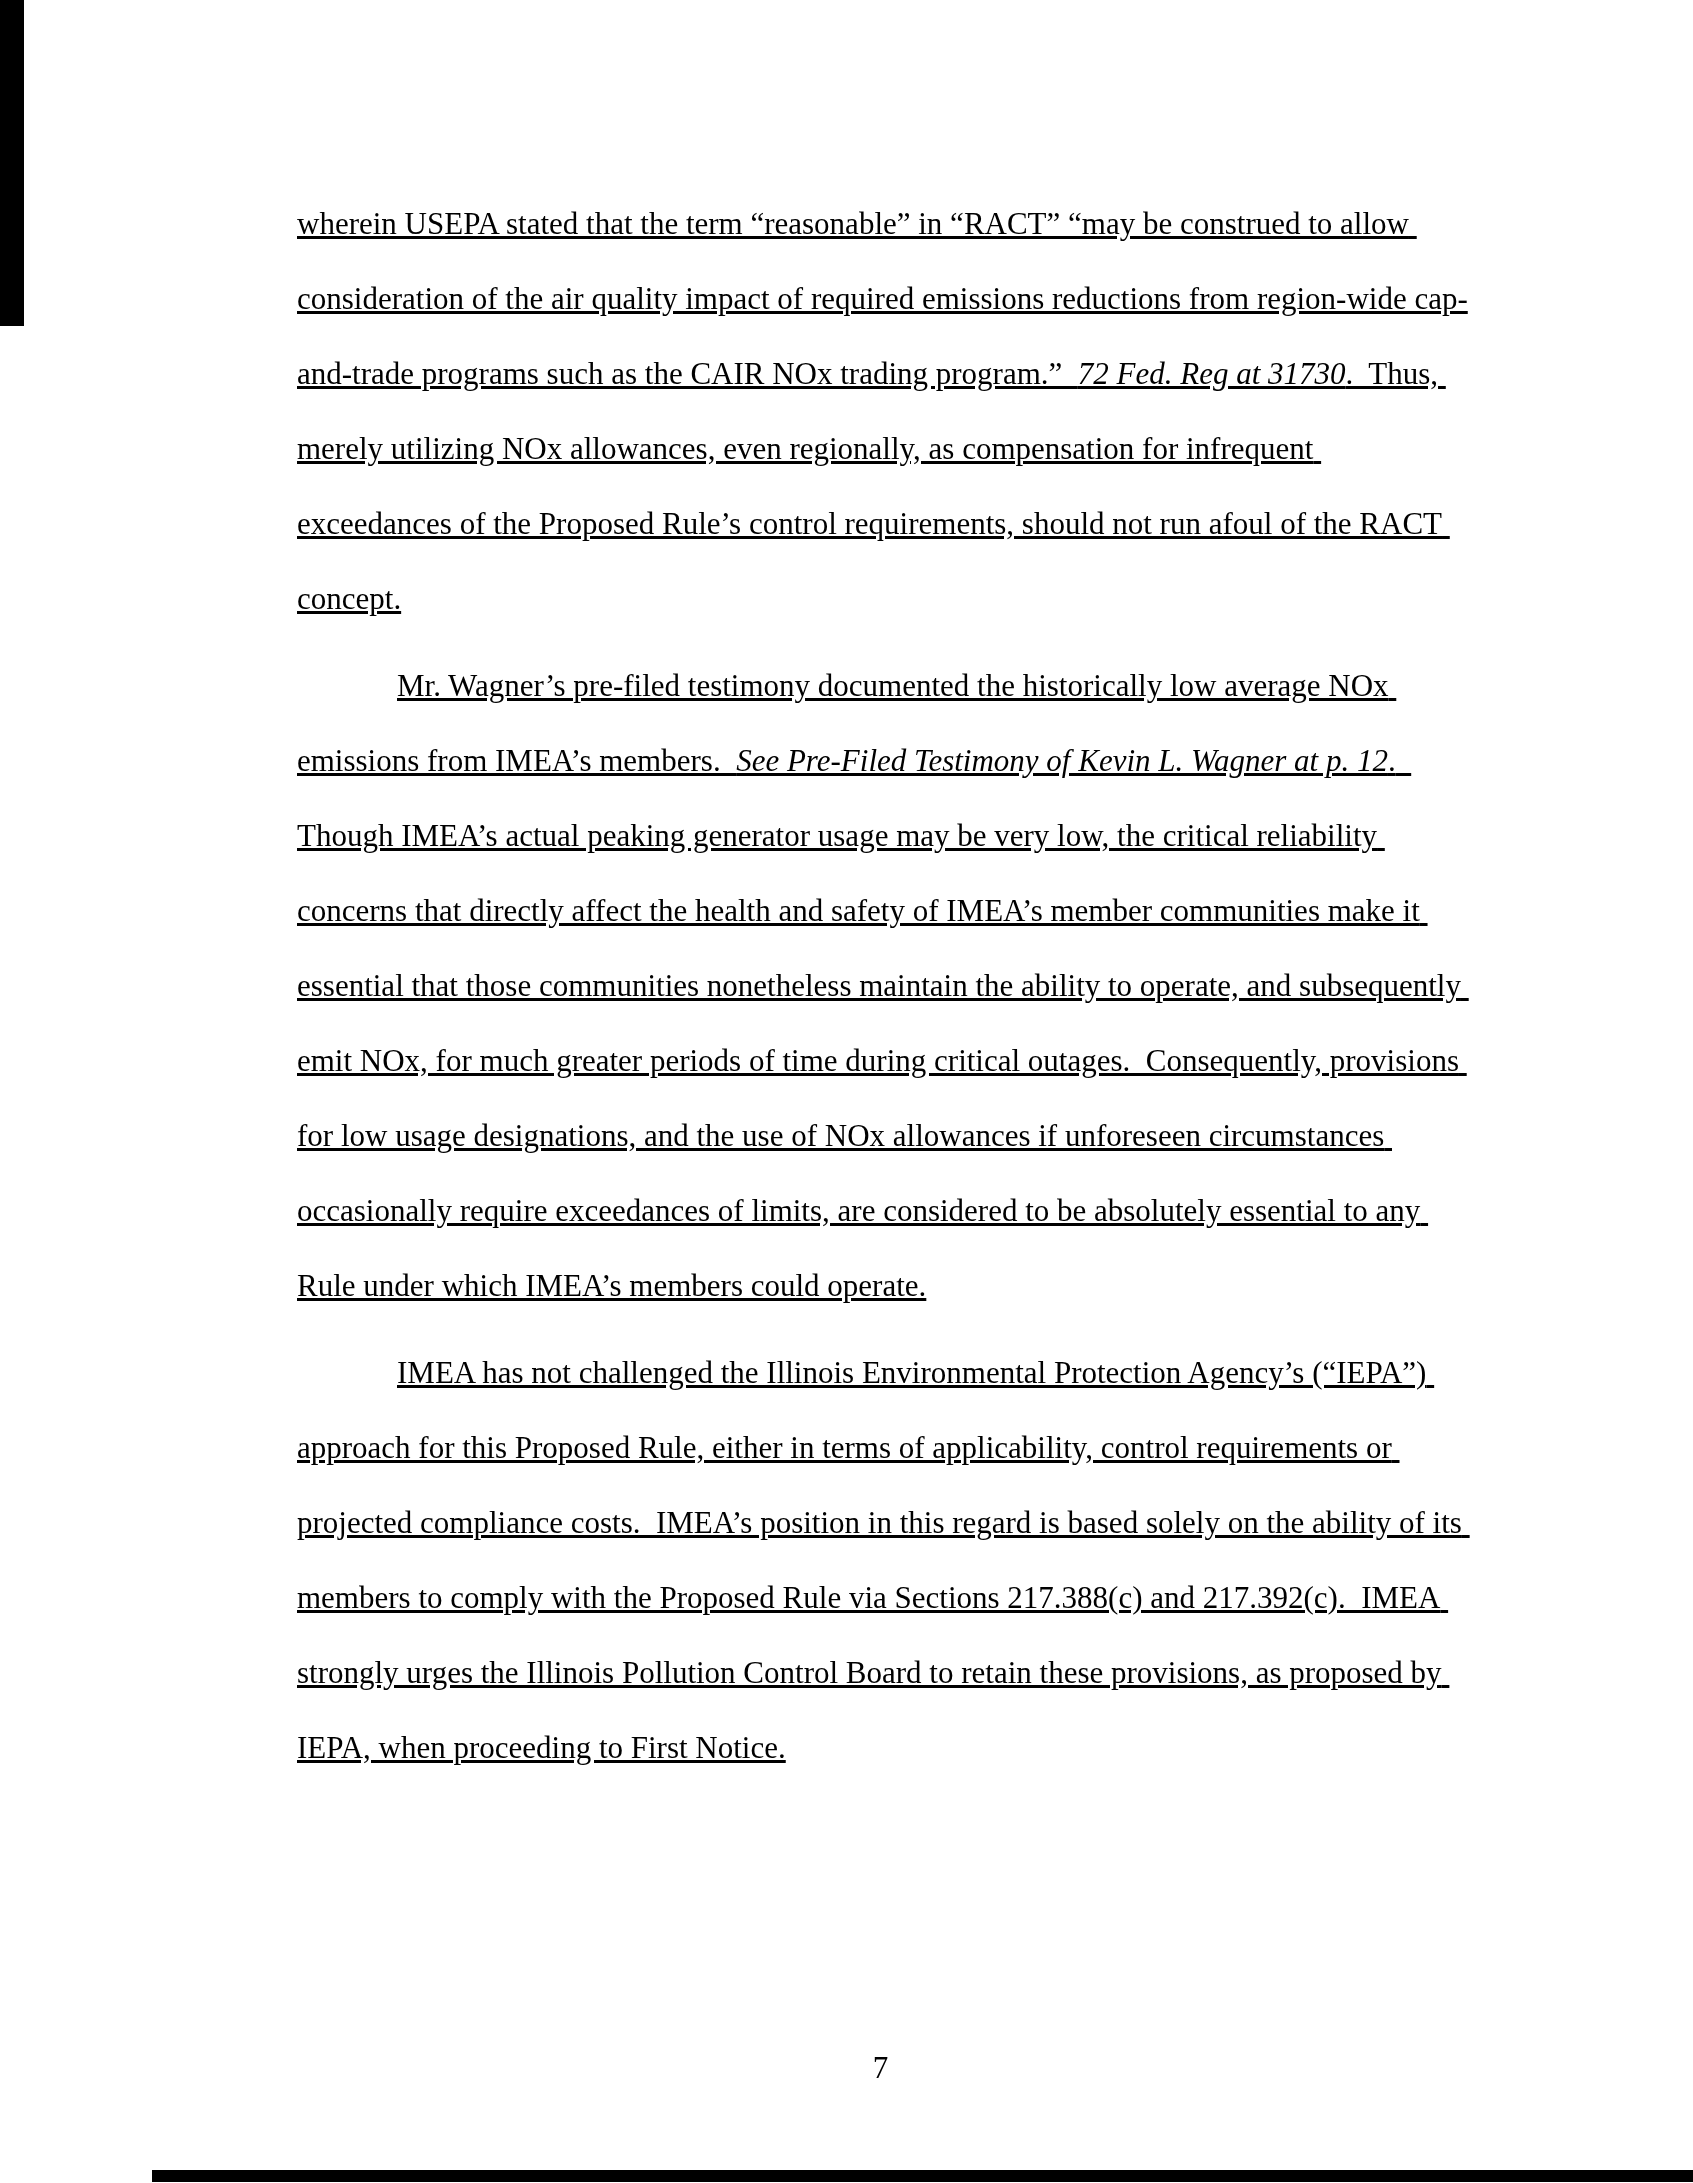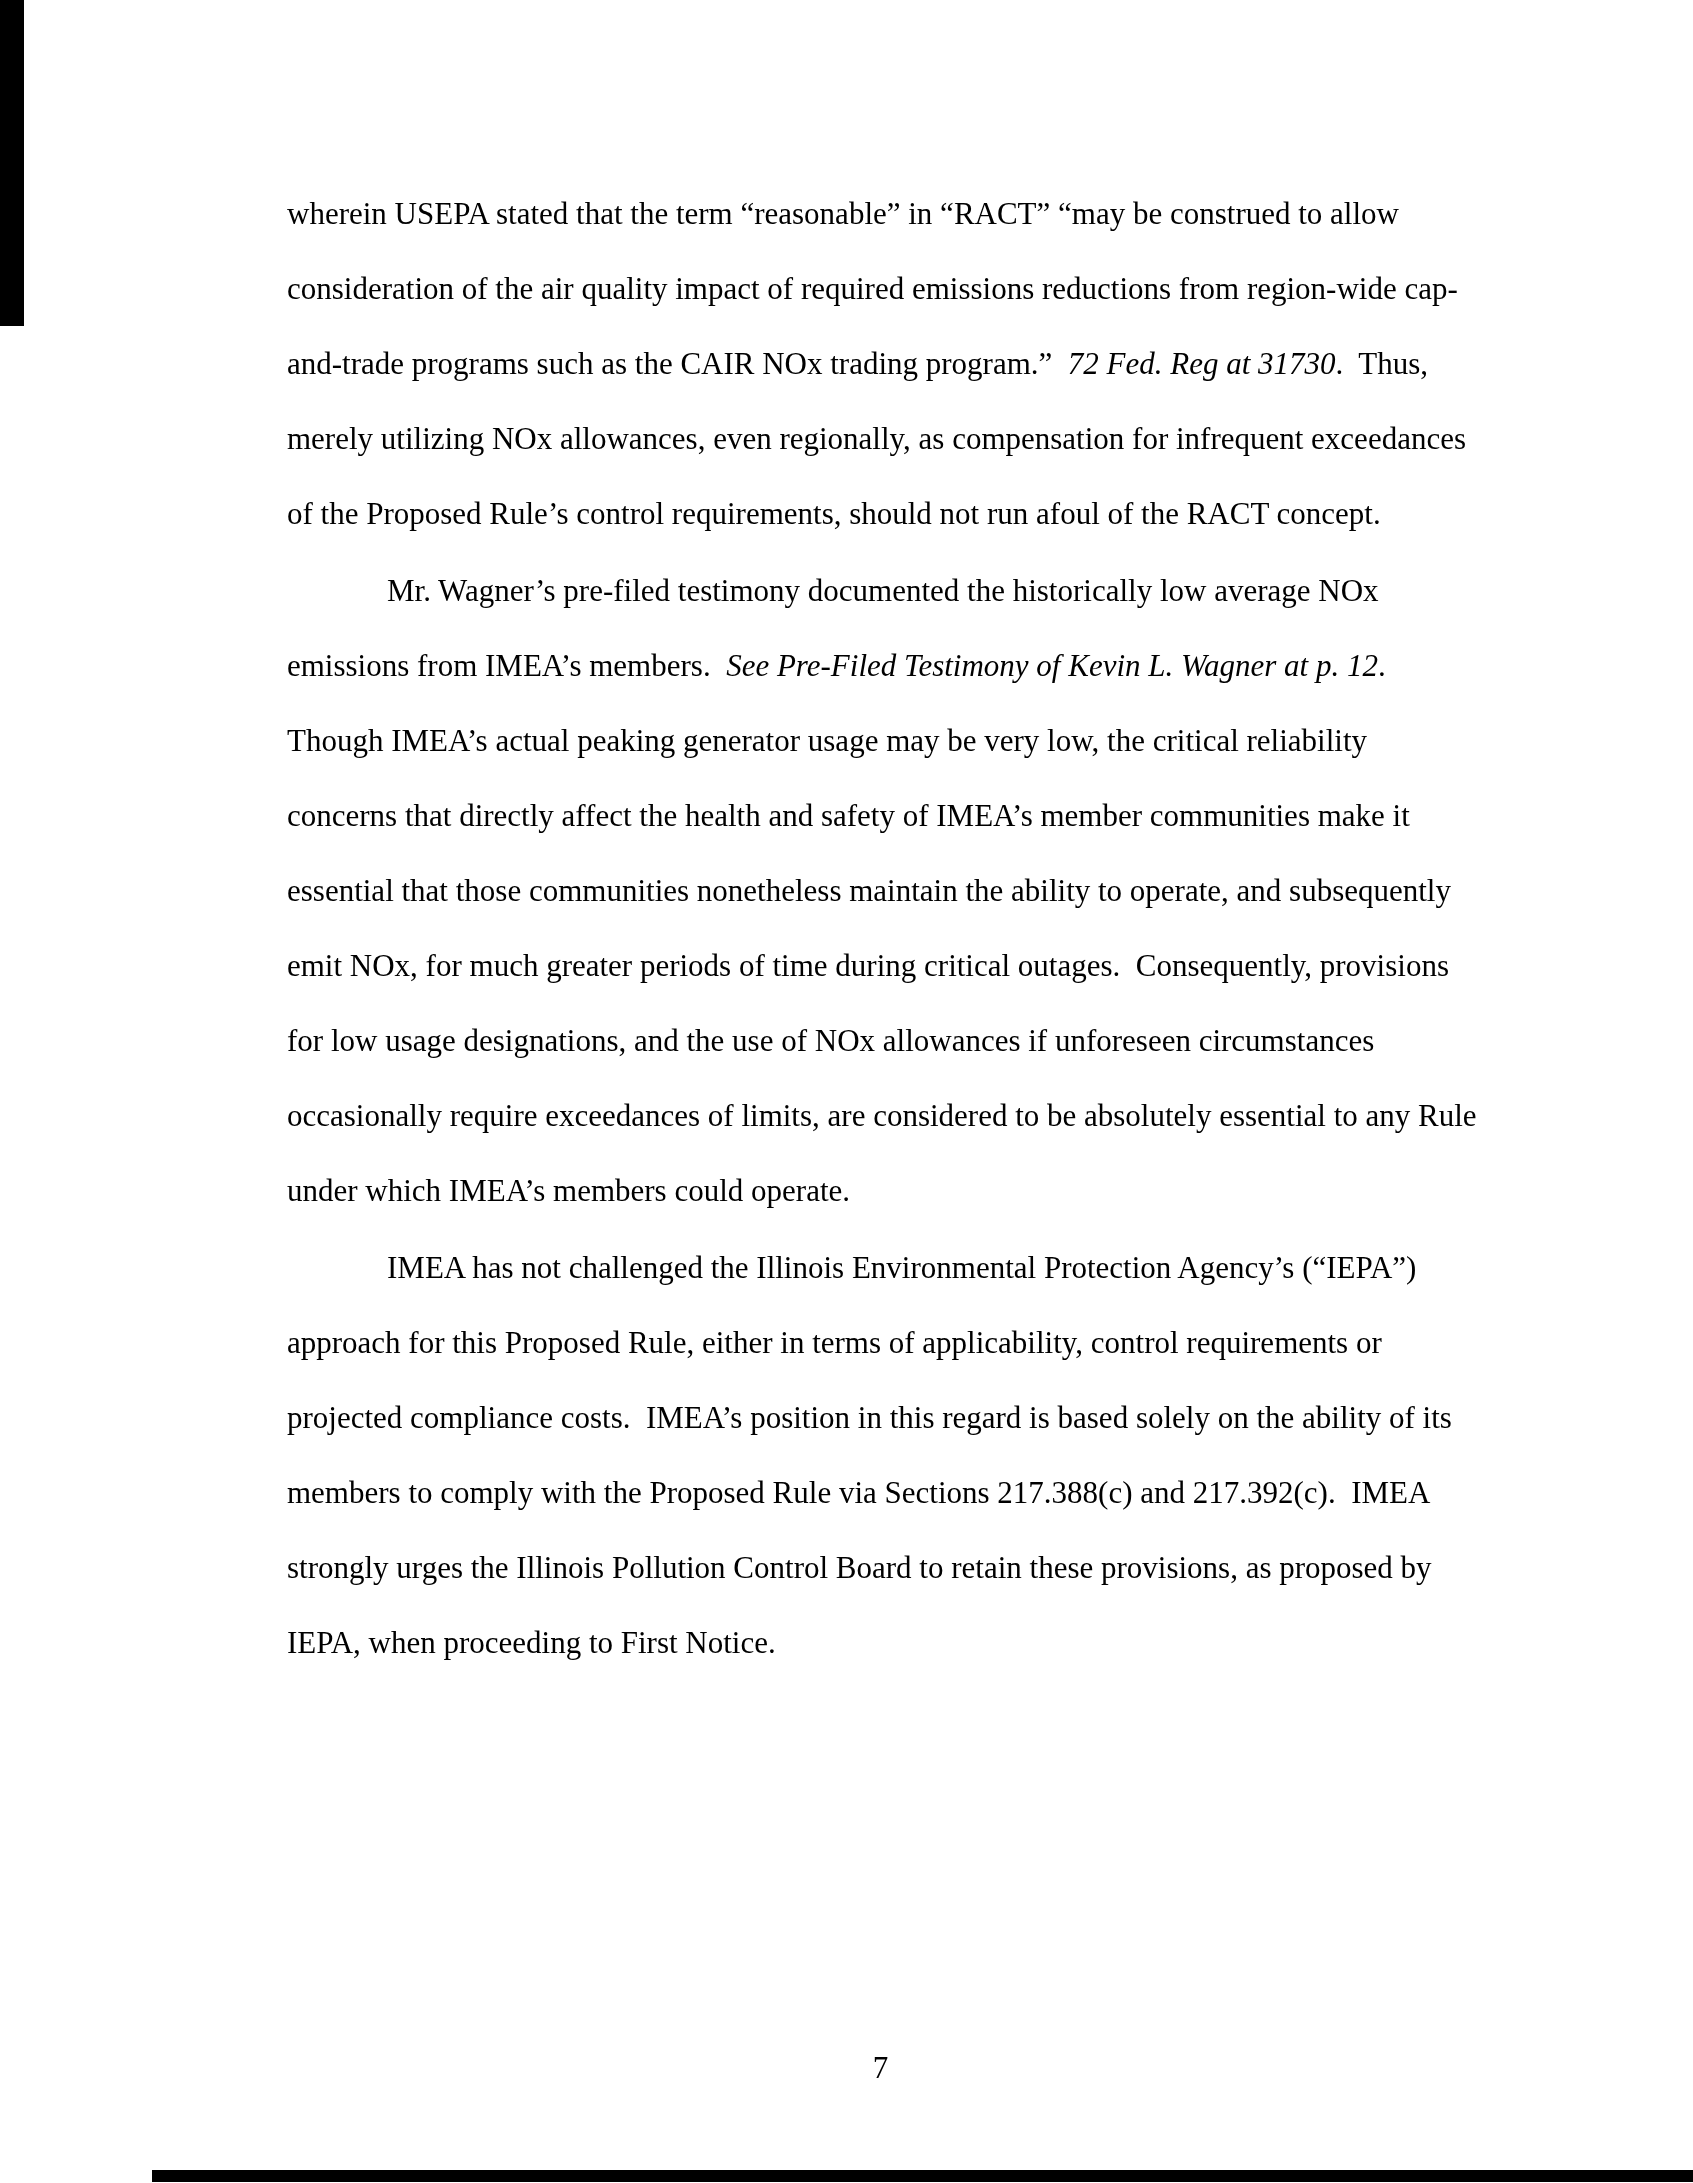--- a/index.html
+++ b/index.html
@@ -35,23 +35,24 @@
   .text-block {
     position: absolute;
     left: 285px;
     top: 174px;
     width: 1195px;
     font-size: 31px;
     line-height: 75px;
     text-align: left;
   }
   .text-block p.para {
-    margin: 2px;
+    margin: 12px;
     padding: 0;
     white-space: pre-wrap;
+    text-decoration: underline;
   }
   .text-block p.para.indent {
     text-indent: 100px;
   }
   .italic {
     font-style: italic;
   }
   .page-number {
     position: absolute;
     left: 285px;

